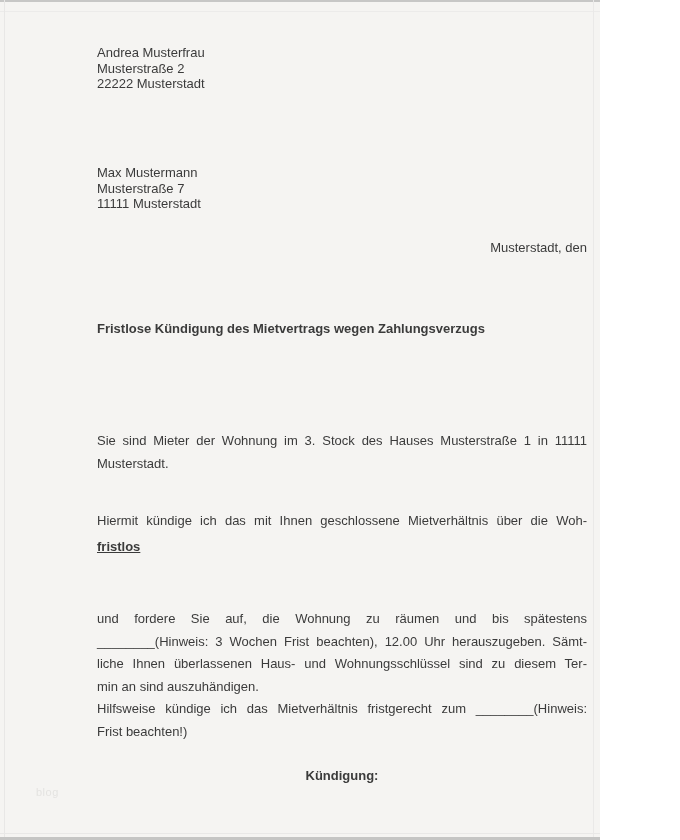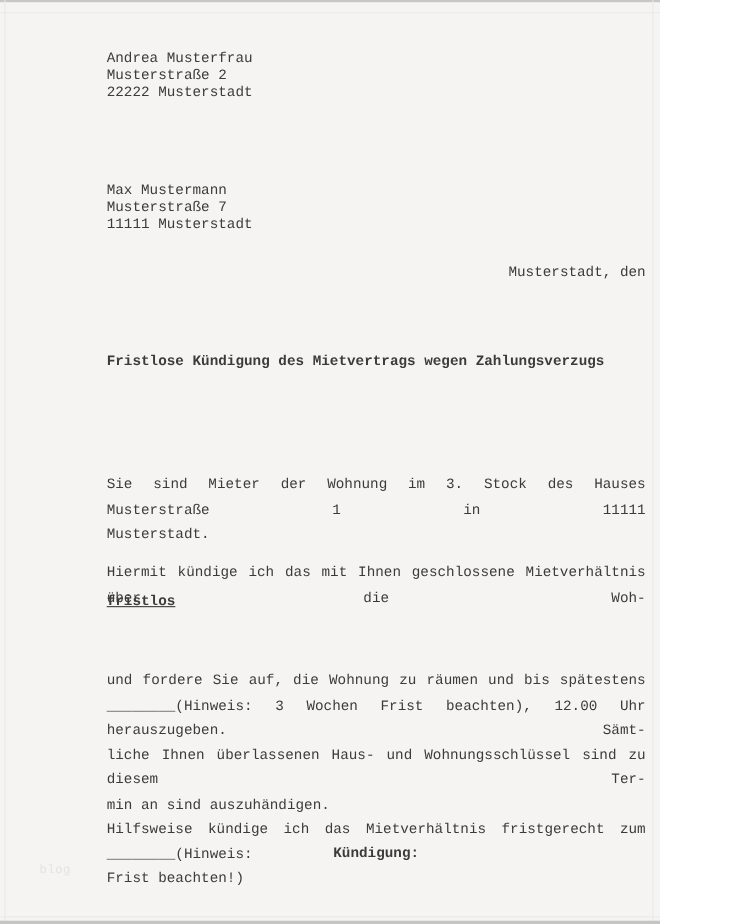--- a/index.html
+++ b/index.html
@@ -1,21 +1,21 @@
 <!DOCTYPE html>
 <html><head>
 <meta charset="utf-8">
 <style>
   html, body { margin: 0; padding: 0; }
   .page {
     position: relative;
     width: 600px;
     height: 840px;
     background: #f5f4f2;
-    font-family: Liberation Mono, monospace;
+    font-family: Liberation Sans, sans-serif;
     color: #3b3b3b;
     overflow: hidden;
   }
   
   .edge-top    { position: absolute; top: 0; left: 0; right: 0; height: 2px; background: #c7c7c6; }
   .edge-top2   { position: absolute; top: 11px; left: 0; right: 0; height: 1px; background: #ecebea; }
   .edge-bottom2{ position: absolute; bottom: 6px; left: 0; right: 0; height: 1px; background: #e9e8e7; }
   .edge-bottom { position: absolute; bottom: 0; left: 0; right: 0; height: 3px; background: #c5c5c4; }
   .edge-left   { position: absolute; top: 0; bottom: 0; left: 4px; width: 1px; background: #e8e7e6; }
   .edge-right  { position: absolute; top: 0; bottom: 0; right: 6px; width: 1px; background: #eaE9e8; }

